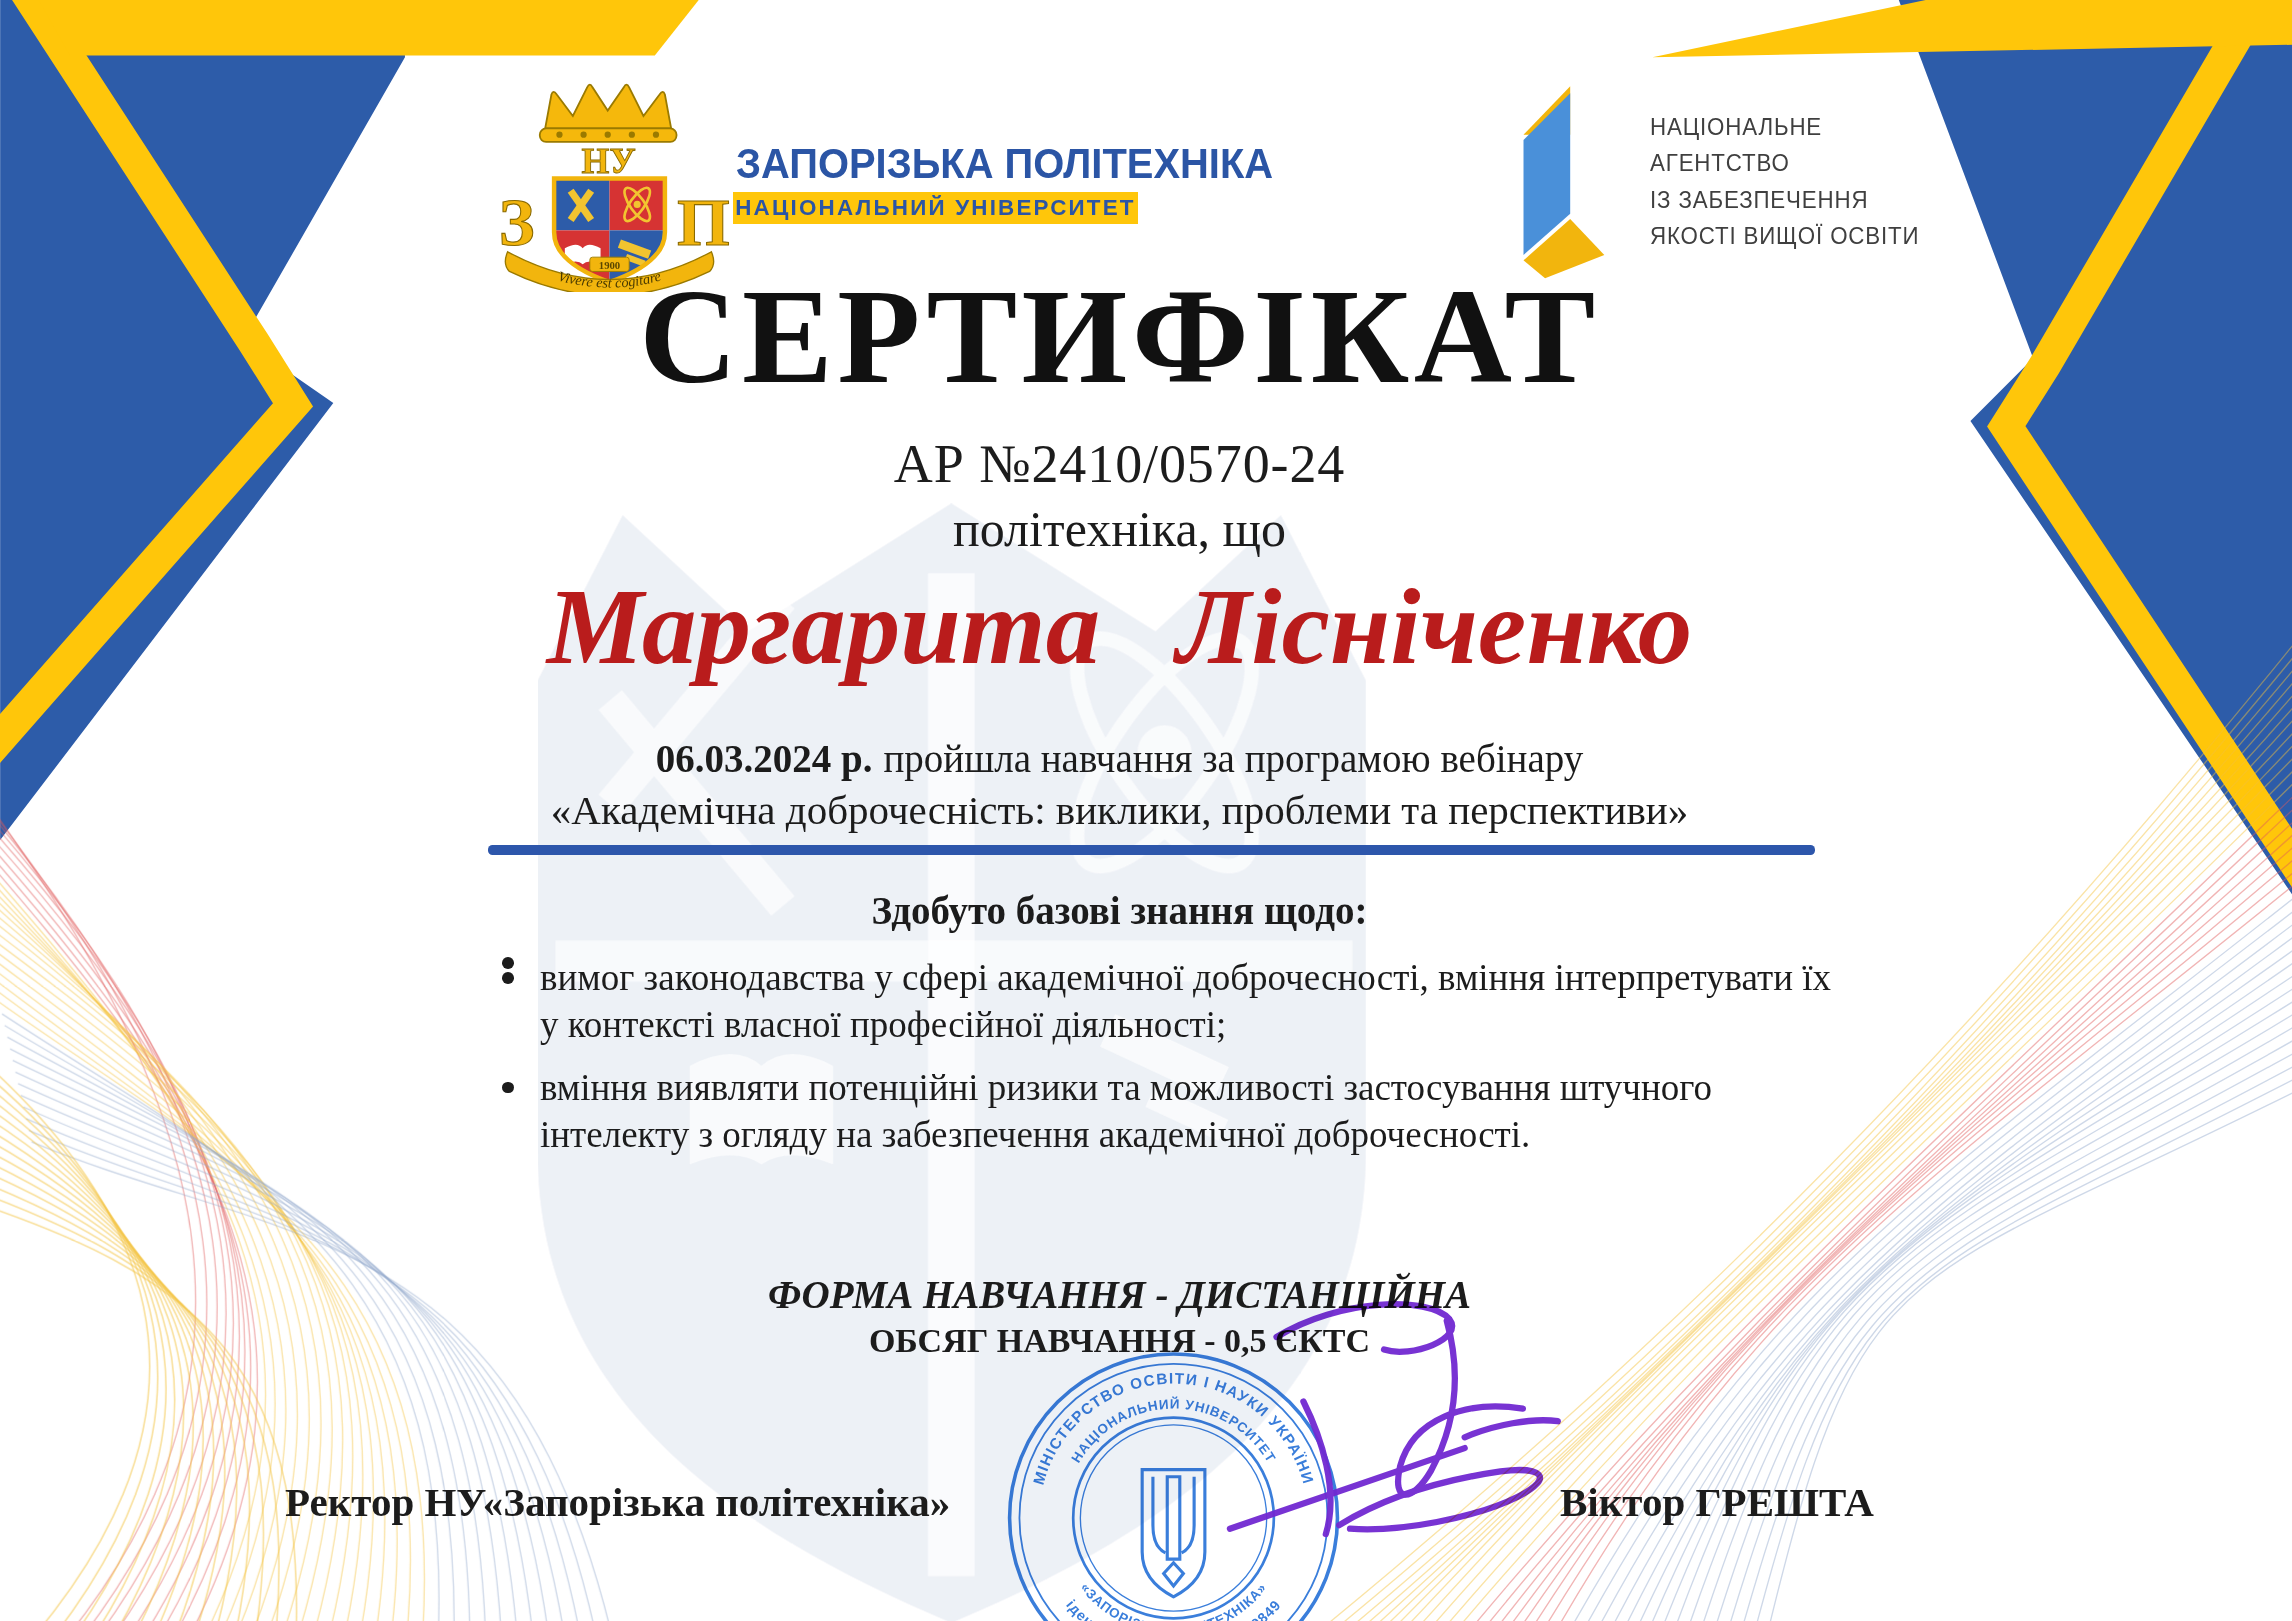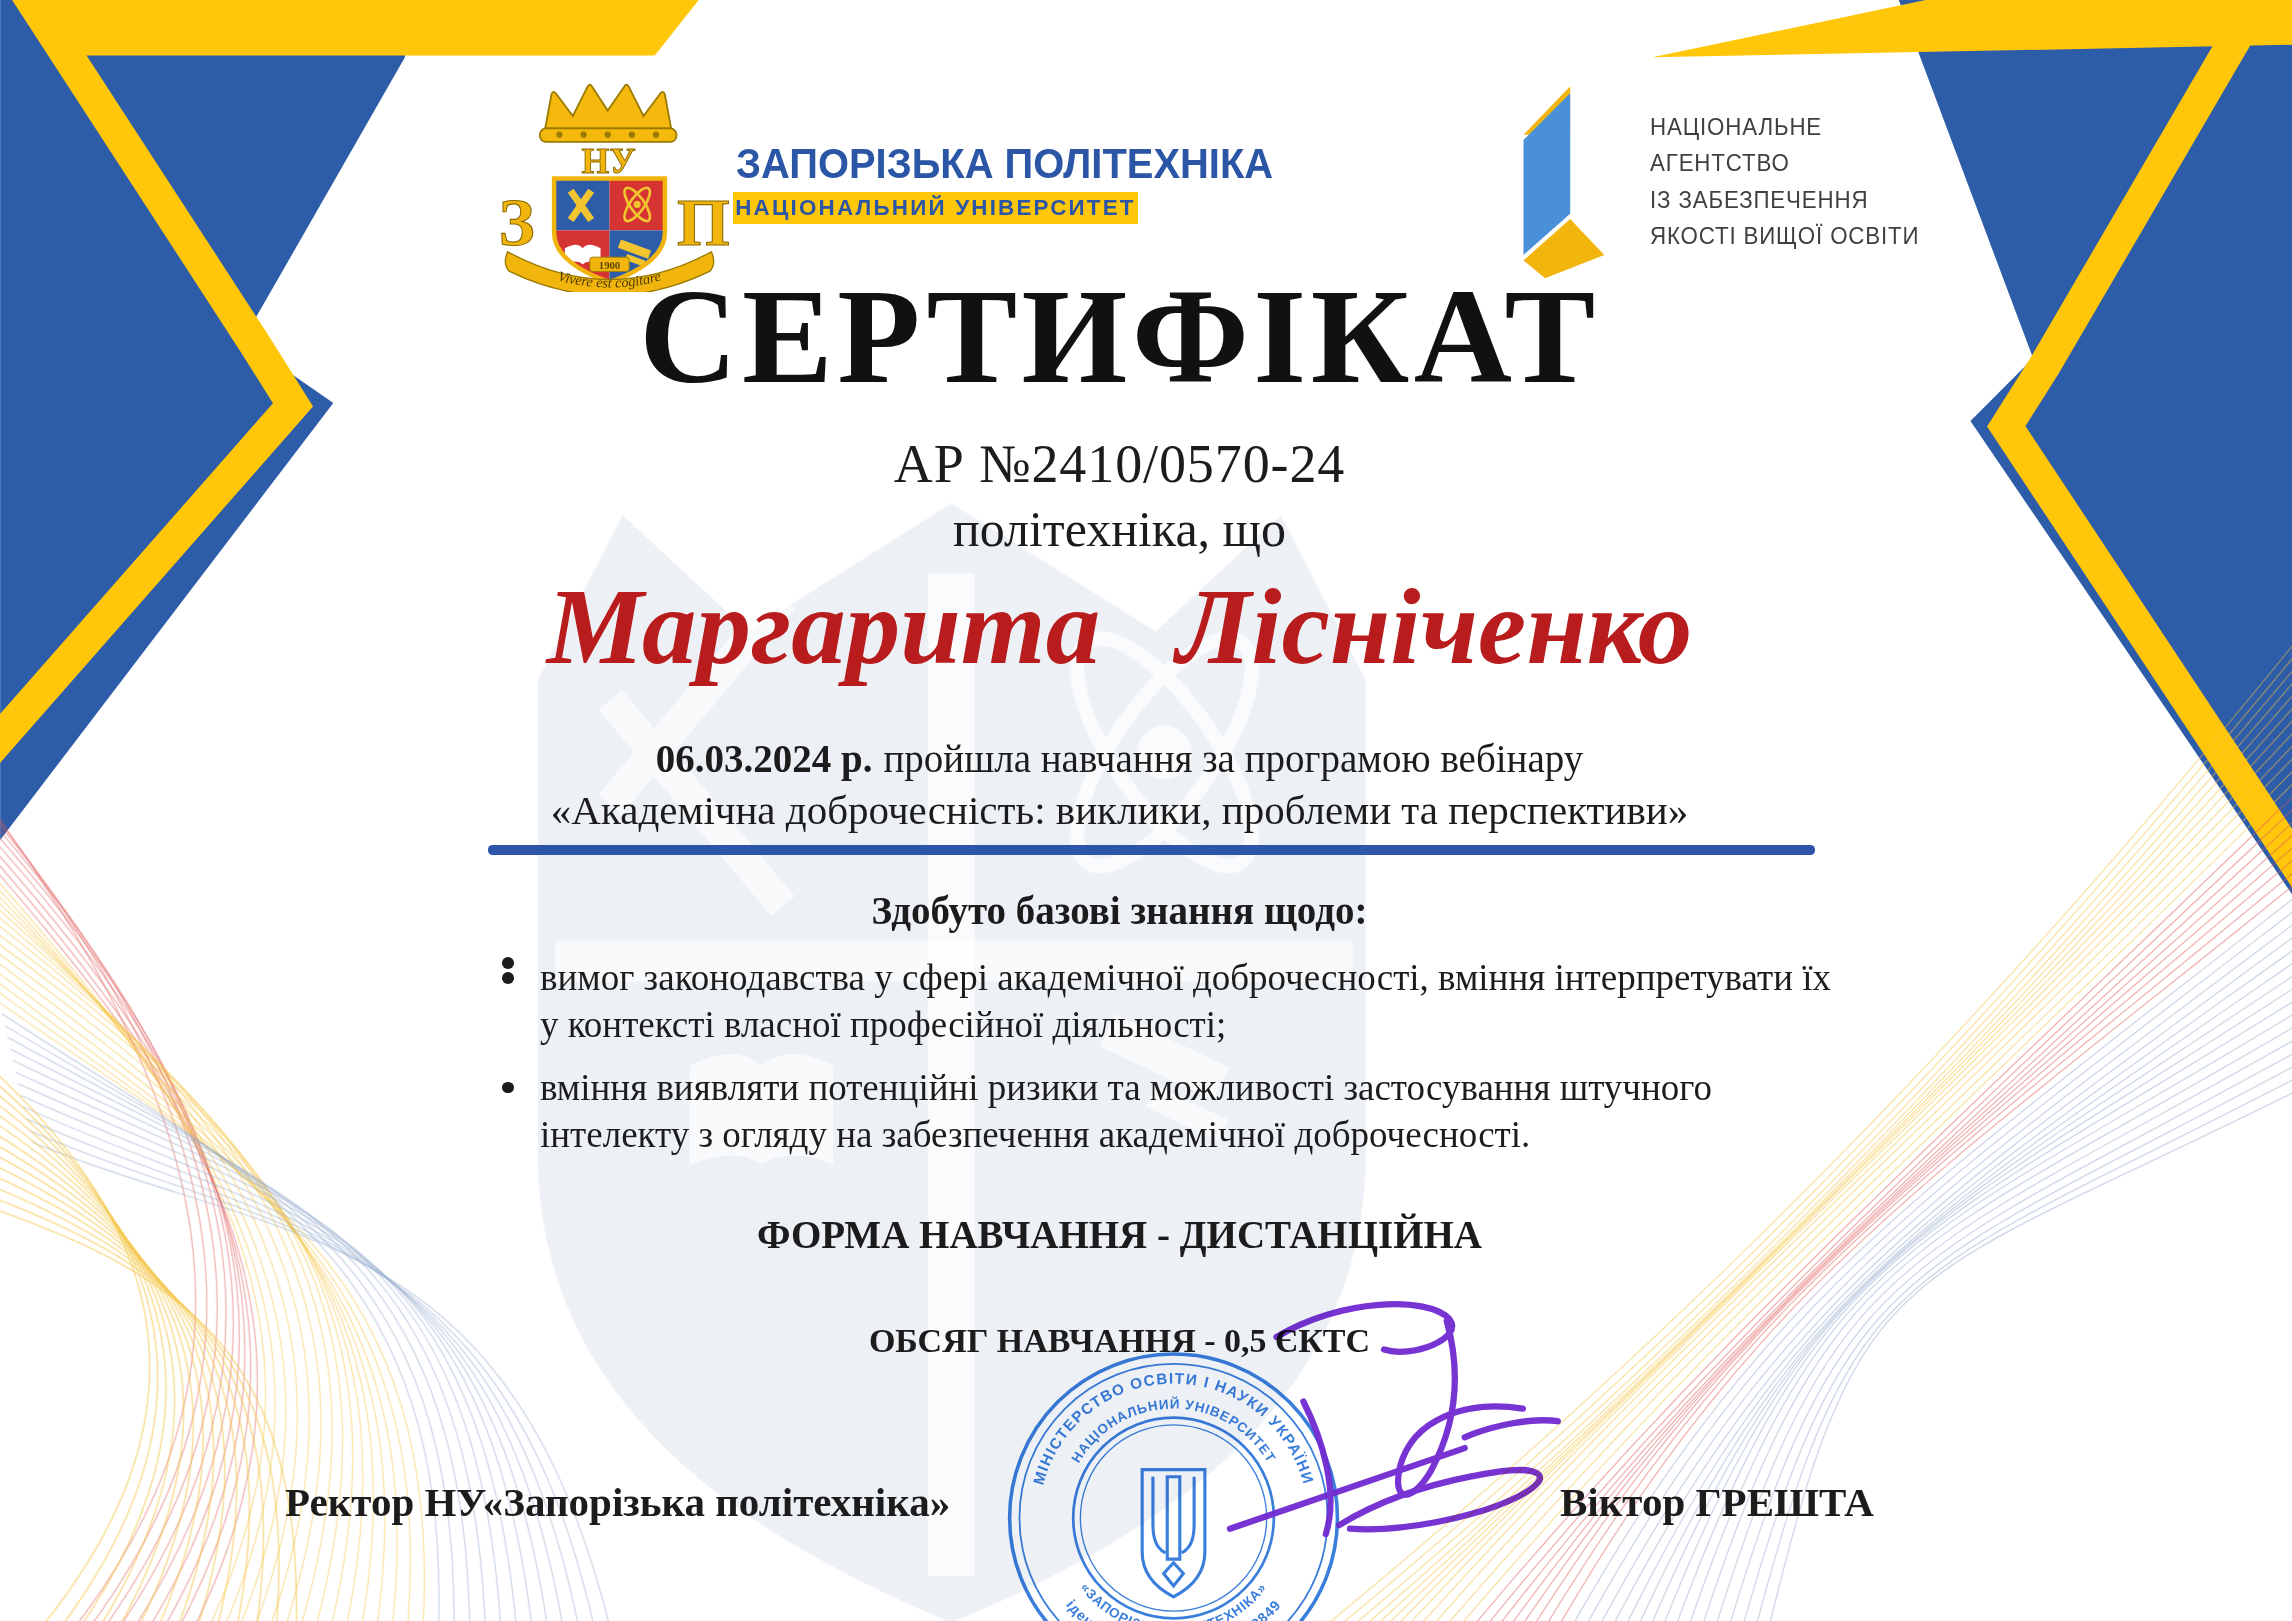--- a/index.html
+++ b/index.html
@@ -31,21 +31,21 @@
   .cert-confirm{top:500px;font-size:50px;}
   .cert-name{top:564px;font-size:109px;font-weight:700;font-style:italic;word-spacing:49px;color:#b91c1c;}
   .cert-date{top:736px;font-size:39px;}
   .cert-date b{margin-right:11px;}
   .cert-program{top:786px;font-size:41px;}
   .divider{left:488px;top:845px;width:1327px;height:9.9px;background:#2d56ab;border-radius:4.5px;z-index:3;}
   .kn-head{top:888px;font-size:39px;font-weight:700;}
   .bullets{left:497px;top:939px;width:1343px;z-index:3;font-size:37px;line-height:1.28;}
   .bullet{position:relative;padding-left:43px;margin-bottom:15px;}
   .dot{position:absolute;left:5.4px;top:18px;width:11.6px;height:11.6px;border-radius:50%;background:#1c1c1c;}
-  .form-line{top:1212px;font-size:39px;font-weight:700;}
+  .form-line{top:1272px;font-size:39px;font-weight:700;font-style:italic;}
   .vol-line{top:1322px;font-size:34px;font-weight:700;}
   .rector{left:285px;top:1478px;font-size:41px;font-weight:700;z-index:3;white-space:nowrap;}
   .rname{left:1560px;top:1478px;width:421px;font-size:41px;font-weight:700;z-index:3;white-space:nowrap;}
   
   #stamp{left:963px;top:1294px;z-index:4;mix-blend-mode:multiply;}
   .ringtext{font-family:"Liberation Sans",sans-serif;font-weight:700;fill:#3a7edb;}
 </style>
 </head>
 <body>
 

